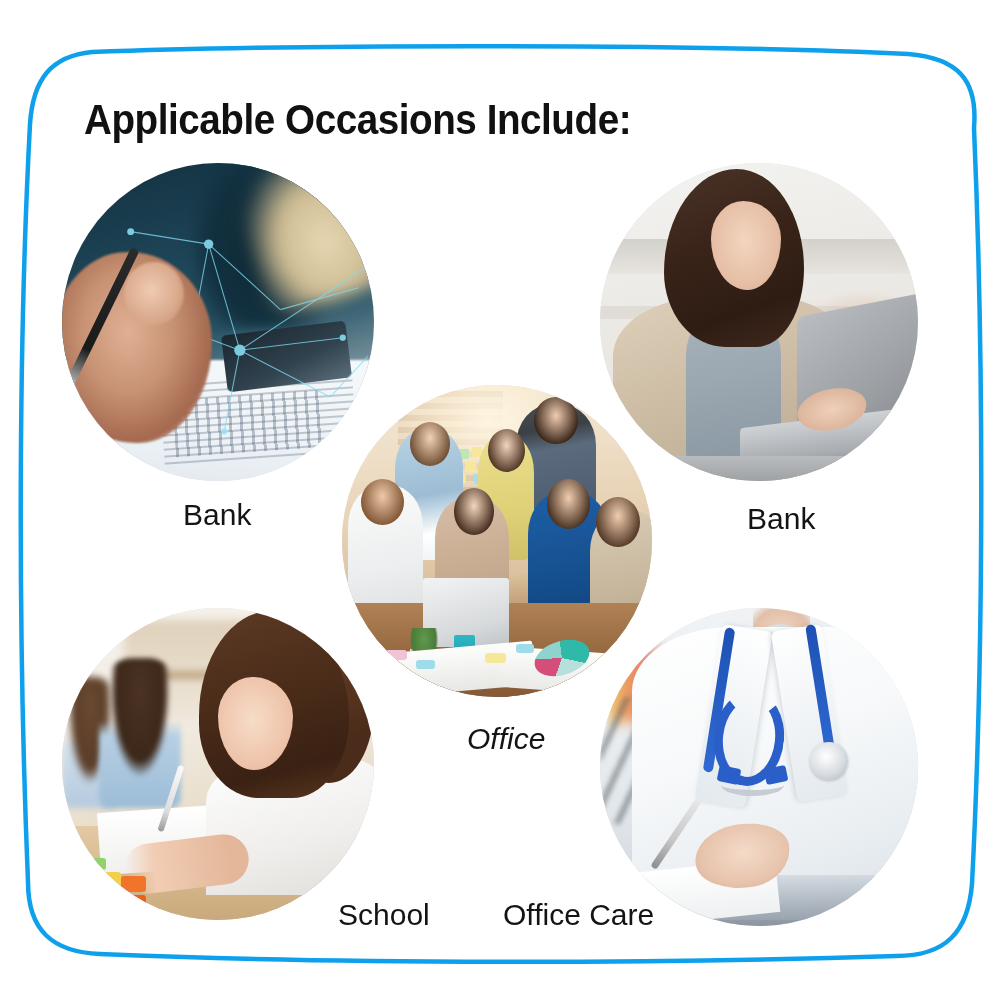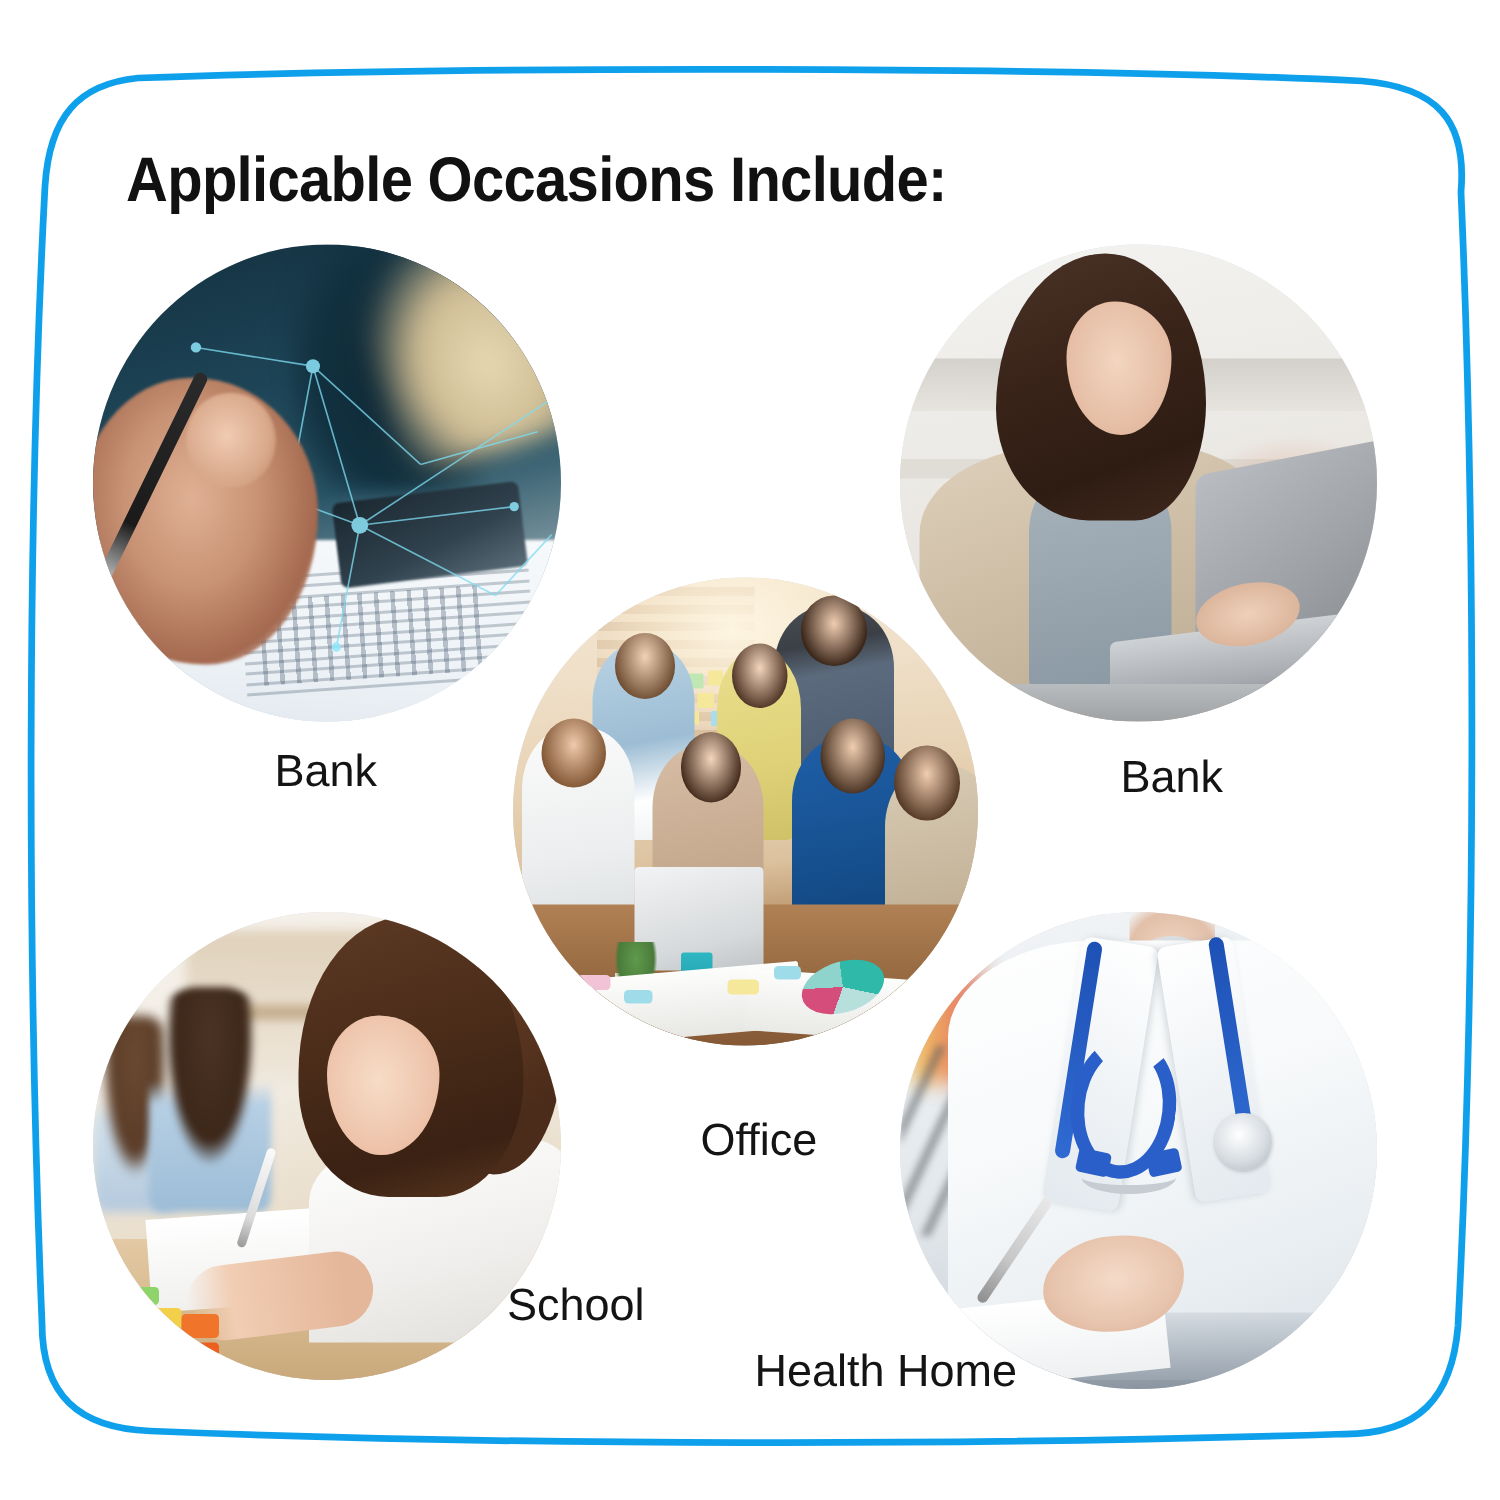--- a/index.html
+++ b/index.html
@@ -46,23 +46,23 @@
     white-space: nowrap;
     font-family: "Liberation Sans", "DejaVu Sans", sans-serif;
   }
 
   
   #c-bank   { left: 62px;  top: 163px; width: 312px; height: 318px; }
   #l-bank   { left: 183px; top: 498px; }
   #c-home   { left: 600px; top: 163px; width: 318px; height: 318px; }
   #l-home   { left: 747px; top: 502px; }
   #c-office { left: 342px; top: 385px; width: 310px; height: 312px; }
-  #l-office { left: 467px; top: 744px; }
+  #l-office { left: 467px; top: 722px; font-style: italic; }
   #c-school { left: 62px;  top: 608px; width: 312px; height: 312px; }
-  #l-school { left: 338px; top: 854px; }
+  #l-school { left: 338px; top: 898px; }
   #c-health { left: 600px; top: 608px; width: 318px; height: 318px; }
   #l-health { left: 503px; top: 898px; }
 
   
   .bank-bg { background:
       linear-gradient(165deg,#13303f 0%,#1d4456 30%,#2a5668 52%,#6d8a95 68%,#cfd8dd 80%,#eef2f4 100%); }
   .bank-dark-figure { position:absolute; left:42%; top:-6%; width:46%; height:58%;
       background: radial-gradient(ellipse at 50% 55%, #0e2733 0%, #123140 55%, rgba(18,49,64,0) 78%);
       filter: blur(6px); }
   .bank-cream { position:absolute; left:60%; top:-2%; width:42%; height:46%;
@@ -401,16 +401,16 @@
         <div class="health-tube"></div>
         <div class="health-earp" style="left:37%;top:50%;transform:rotate(12deg)"></div>
         <div class="health-earp" style="left:52%;top:50%;transform:rotate(-12deg)"></div>
         <div class="health-chest"></div>
         <div class="health-glass"></div>
         <div class="health-paper"></div>
         <div class="health-hand"></div>
         <div class="health-pen"></div>
       </div>
     </div>
-    <div id="l-health" class="label">Health Home</div>
+    <div id="l-health" class="label">Office Care</div>
   </div>
 
 </div>
 
 </body></html>

